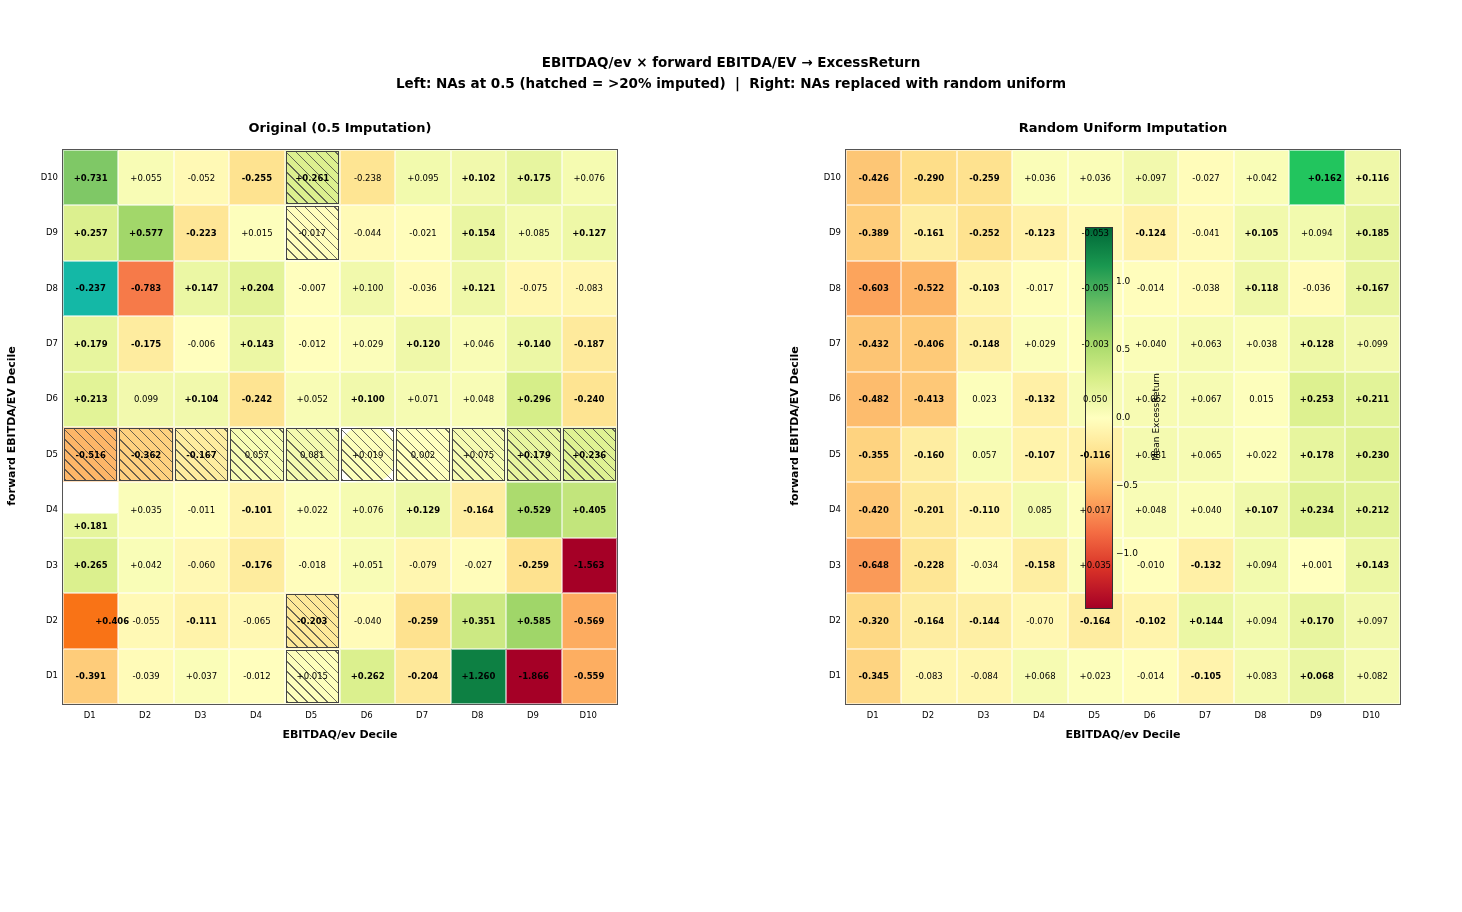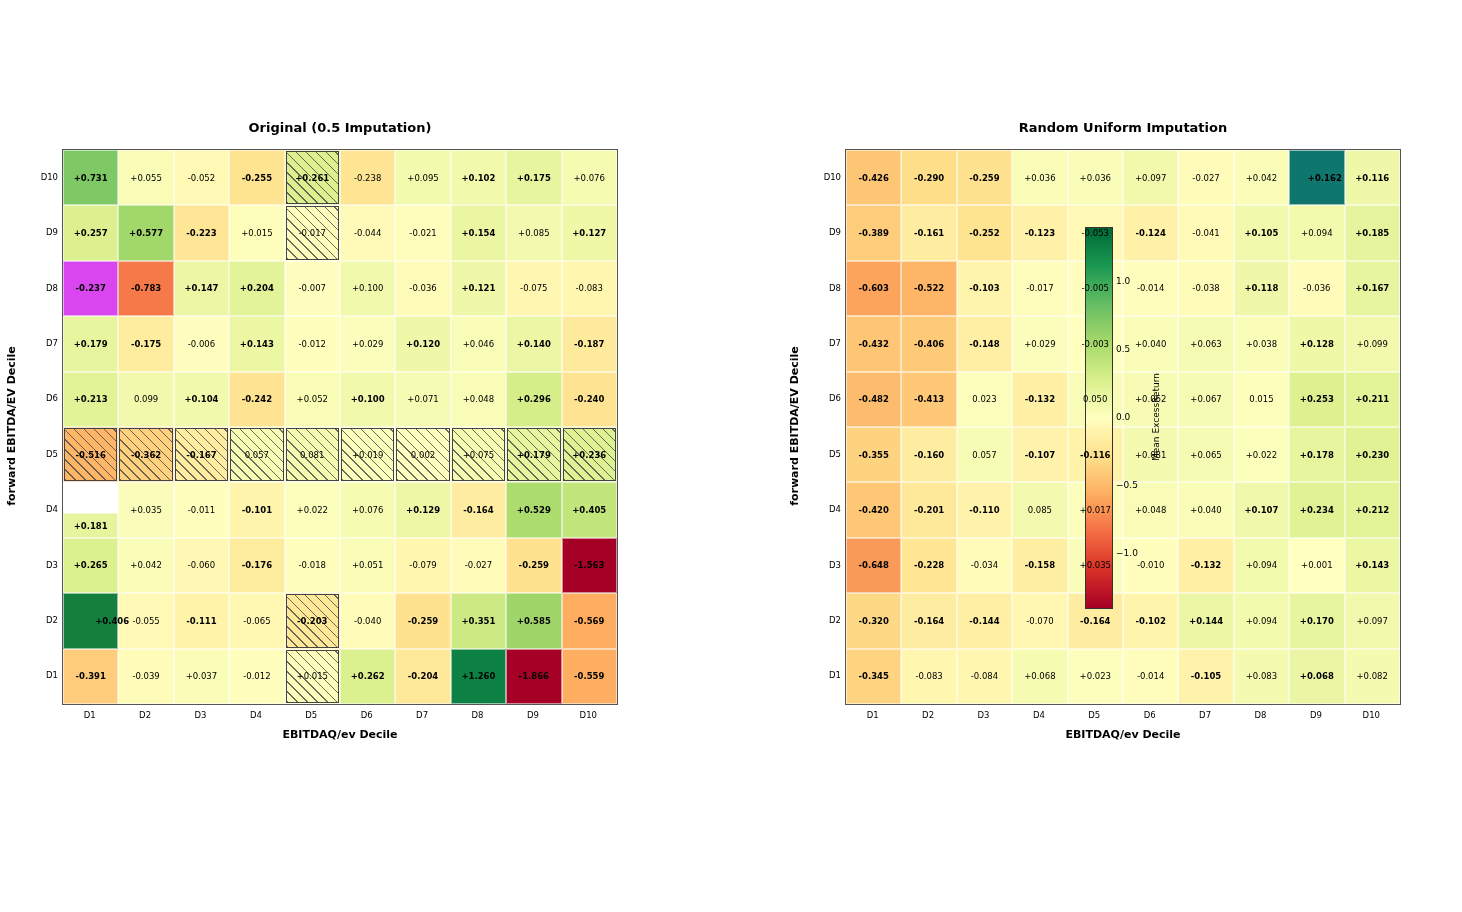--- a/index.html
+++ b/index.html
@@ -23,20 +23,22 @@
   .xaxis-title{position:absolute;width:100%;text-align:center;font-size:11px;font-weight:bold;}
   .yaxis-title{position:absolute;font-size:11px;font-weight:bold;transform:rotate(-90deg);transform-origin:0 0;white-space:nowrap;}
   .cbar{position:absolute;border:1px solid #333;}
   .cbar-ticks div{position:absolute;font-size:9px;transform:translateY(-50%);white-space:nowrap;}
   .cbar-title{position:absolute;font-size:9px;transform:rotate(-90deg);transform-origin:0 0;white-space:nowrap;}
 </style>
 </head>
 <body>
 
 <div class="suptitle">
+  <div>EBITDAQ/ev × forward EBITDA/EV → ExcessReturn</div>
+  <div>Left: NAs at 0.5 (hatched = &gt;20% imputed)  |  Right: NAs replaced with random uniform</div>
 </div>
 
 <div class="panel" id="panel-left" style="left:62px;width:556px;">
   <div class="panel-title">Original (0.5 Imputation)</div>
   <div class="plotwrap" id="plot-left">
       <div class="grid" style="width: 554px; height: 554px; grid-template-columns: repeat(10, 55.4px); grid-template-rows: repeat(10, 55.4px);">
         <div class="cell bold" style="background: rgb(127, 200, 102);">
           <span>+0.731</span>
         </div>
         <div class="cell" style="background: rgb(248, 252, 181);">
@@ -89,21 +91,21 @@
         </div>
         <div class="cell bold" style="background: rgb(234, 246, 162);">
           <span>+0.154</span>
         </div>
         <div class="cell" style="background: rgb(243, 250, 175);">
           <span>+0.085</span>
         </div>
         <div class="cell bold" style="background: rgb(238, 248, 167);">
           <span>+0.127</span>
         </div>
-        <div class="cell bold" style="background: #d946ef; text-align: center;">
+        <div class="cell bold" style="background: #14b8a6; text-align: center;">
           <span>-0.237</span>
         </div>
         <div class="cell bold" style="background: rgb(246, 122, 73);">
           <span>-0.783</span>
         </div>
         <div class="cell bold" style="background: rgb(235, 247, 164);">
           <span>+0.147</span>
         </div>
         <div class="cell bold" style="background: rgb(227, 243, 153);">
           <span>+0.204</span>
@@ -194,21 +196,21 @@
         </div>
         <div class="cell bold hatch" style="background: rgb(254, 237, 160);">
           <span>-0.167</span>
         </div>
         <div class="cell hatch" style="background: rgb(247, 252, 180);">
           <span>0.057</span>
         </div>
         <div class="cell hatch" style="background: rgb(244, 250, 176);">
           <span>0.081</span>
         </div>
-        <div class="cell hatch" style="background: rgb(252, 254, 187);">
+        <div class="cell hatch" style="background: rgb(252, 254, 187); border-radius: 21px;">
           <span>+0.019</span>
         </div>
         <div class="cell hatch" style="background: rgb(255, 255, 191);">
           <span>0.002</span>
         </div>
         <div class="cell hatch" style="background: rgb(245, 251, 177);">
           <span>+0.075</span>
         </div>
         <div class="cell bold hatch" style="background: rgb(231, 245, 158);">
           <span>+0.179</span>
@@ -269,21 +271,21 @@
         </div>
         <div class="cell" style="background: rgb(255, 252, 186);">
           <span>-0.027</span>
         </div>
         <div class="cell bold" style="background: rgb(254, 226, 143);">
           <span>-0.259</span>
         </div>
         <div class="cell bold" style="background: rgb(165, 0, 38);">
           <span>-1.563</span>
         </div>
-        <div class="cell bold" style="background: #15803d; padding-left: 43px;">
+        <div class="cell bold" style="background: #f97316; padding-left: 43px;">
           <span>+0.406</span>
         </div>
         <div class="cell" style="background: rgb(255, 249, 181);">
           <span>-0.055</span>
         </div>
         <div class="cell bold" style="background: rgb(255, 243, 170);">
           <span>-0.111</span>
         </div>
         <div class="cell" style="background: rgb(255, 248, 179);">
           <span>-0.065</span>
@@ -387,21 +389,21 @@
         </div>
         <div class="cell" style="background: rgb(242, 249, 173);">
           <span>+0.097</span>
         </div>
         <div class="cell" style="background: rgb(255, 252, 186);">
           <span>-0.027</span>
         </div>
         <div class="cell" style="background: rgb(249, 253, 183);">
           <span>+0.042</span>
         </div>
-        <div class="cell bold" style="background: #0f766e; padding-left: 16px;">
+        <div class="cell bold" style="background: #22c55e; padding-left: 16px;">
           <span>+0.162</span>
         </div>
         <div class="cell bold" style="background: rgb(239, 248, 169);">
           <span>+0.116</span>
         </div>
         <div class="cell bold" style="background: rgb(254, 205, 123);">
           <span>-0.389</span>
         </div>
         <div class="cell bold" style="background: rgb(254, 237, 161);">
           <span>-0.161</span>

